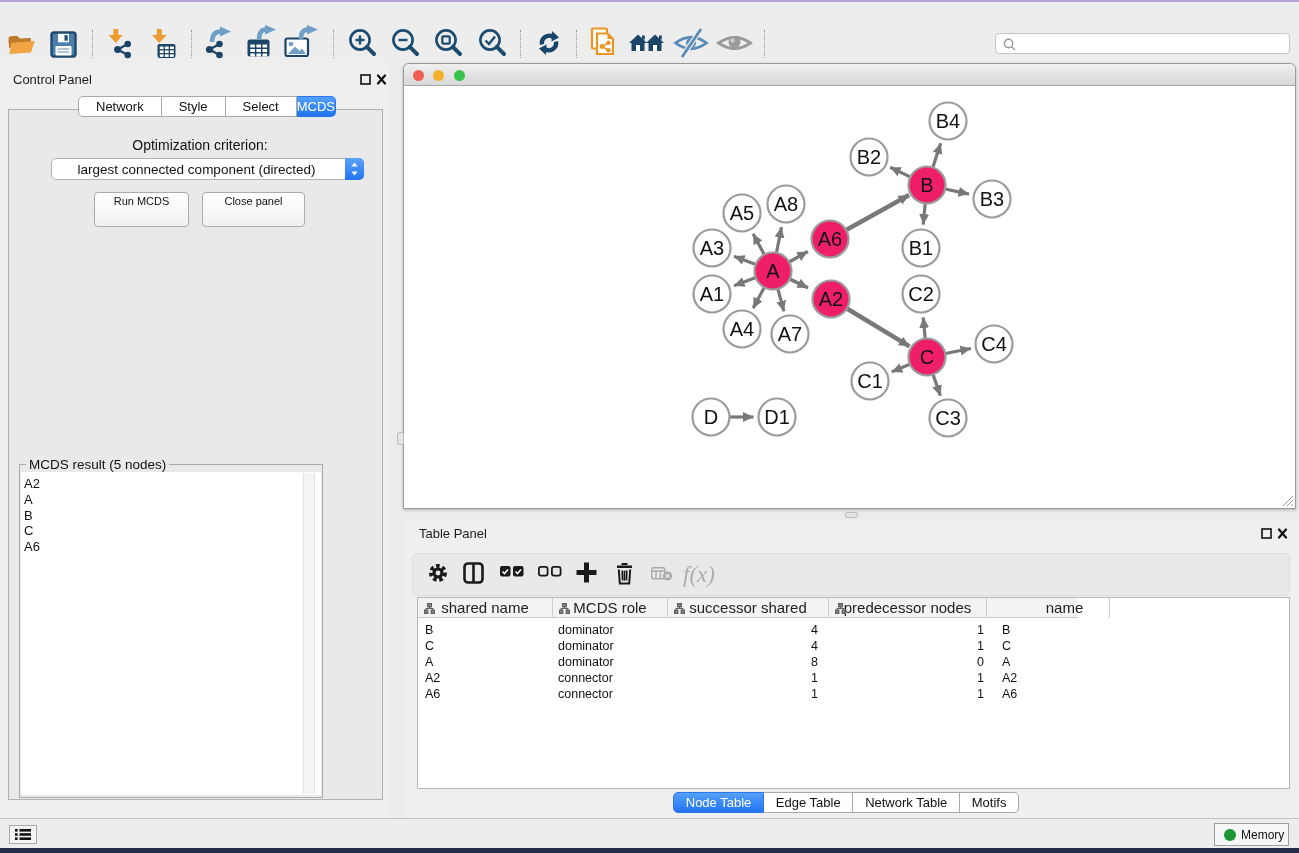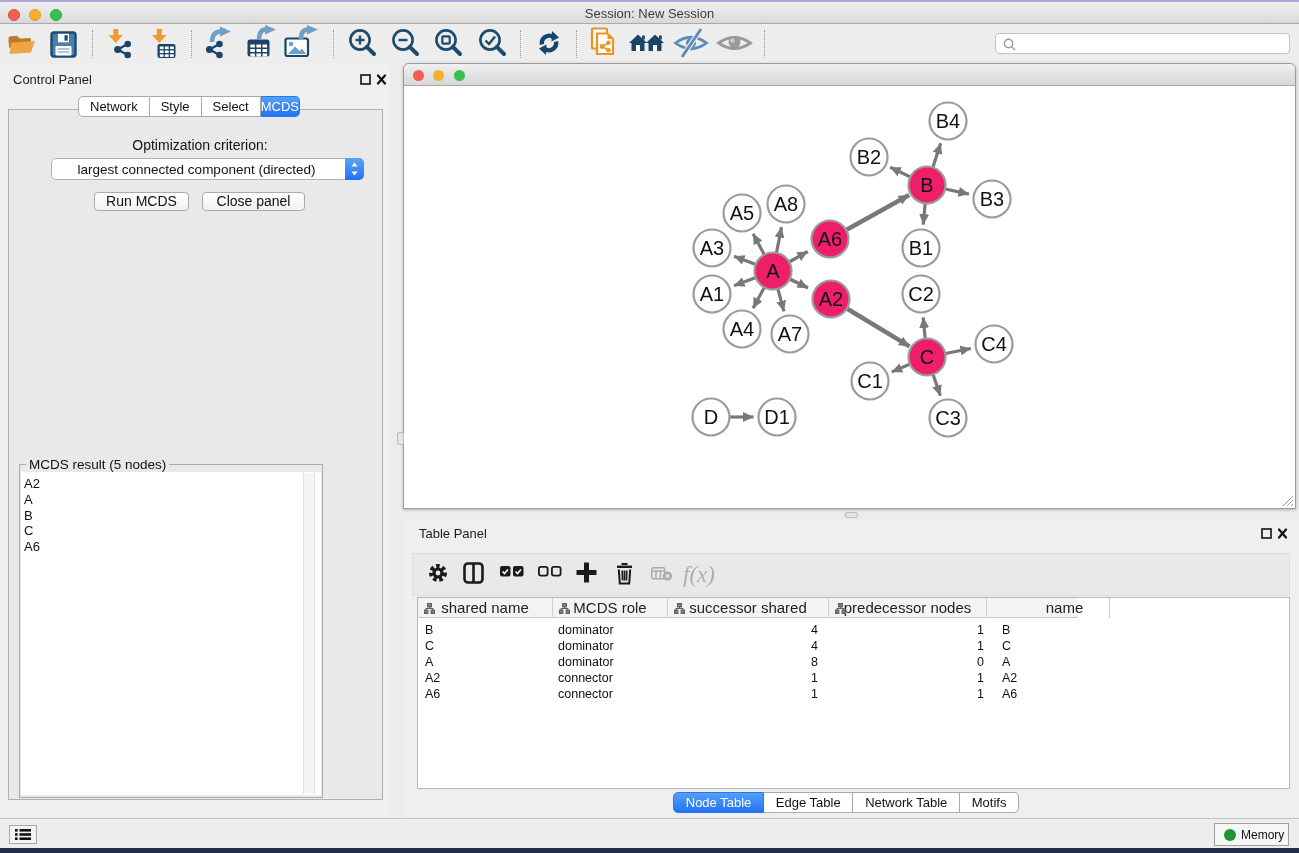--- a/index.html
+++ b/index.html
@@ -13,65 +13,59 @@
 .tl{position:absolute;border-radius:50%;width:12px;height:12px;top:7px}
 
 #toolbar{left:0;top:25px;width:1299px;height:38px;background:#ededed}
 #toolbar svg{position:absolute;top:0;left:0}
 .tsep{position:absolute;top:5px;height:28px;width:0;border-left:1px dotted #9a9a9a}
 #searchbox{left:995px;top:8px;width:295px;height:21px;background:#fff;border:1px solid #c3c3c3;border-radius:4px}
 
 #cpanel{left:0;top:63px;width:390px;height:755px;background:#efefef}
 #cpanel .hdr{position:absolute;left:13px;top:9px;font-size:13px;color:#1d1d1d}
 .tabrow{position:absolute;display:flex;height:21px;z-index:5}
-.tab{border:1px solid #a9a9a9;border-left:none;background:#fff;font-size:13px;color:#111;display:flex;align-items:center;justify-content:center;padding:0 11px}
+.tab{border:1px solid #a9a9a9;border-left:none;background:#fff;font-size:13px;color:#111;display:flex;align-items:center;justify-content:center;padding:0 17px}
 .tab.first{border-left:1px solid #a9a9a9;border-radius:5px 0 0 5px}
 .tab.last{border-radius:0 5px 5px 0}
 .tab2{padding:0 11.75px !important}
 .tab.sel{background:linear-gradient(#55a0f8,#2273f2);border-color:#2b76ef;color:#fff}
 #cpbox{position:absolute;left:8px;top:46px;width:375px;height:691px;background:#e9e9e9;border:1px solid #b0b0b0}
 
 #combo{position:absolute;left:42px;top:48px;width:313px;height:22px;background:#fff;border:1px solid #b2b2b2;border-radius:5px;font-size:13.5px;color:#111}
 #combo .txt{position:absolute;left:0;right:22px;top:3px;text-align:center}
 #combo .step{position:absolute;right:-1px;top:-1px;width:19px;height:22px;border-radius:0 5px 5px 0;background:linear-gradient(#5ba3f8,#2273f2)}
-.btn{position:absolute;height:19px;background:linear-gradient(#fff,#f1f1f1);border:1px solid #ababab;border-radius:4px;font-size:14px;color:#111;text-align:center;line-height:17px}
+.btn{position:absolute;height:35px;background:linear-gradient(#fff,#f1f1f1);border:1px solid #ababab;border-radius:4px;font-size:11px;color:#111;text-align:center;line-height:17px}
 
 #grp{position:absolute;left:10px;top:354px;width:304px;height:334px;border:1px solid #ababab;background:#e9e9e9}
 #grp .lbl{position:absolute;left:6px;top:-8px;background:#e9e9e9;padding:0 3px;font-size:13.5px;color:#111;z-index:2}
 #grp .white{position:absolute;left:1px;right:1px;top:7px;bottom:2px;background:#fff}
 #grp .items{position:absolute;left:4px;top:11px;font-size:13px;color:#111;line-height:15.8px}
 #grp .sb{position:absolute;right:7px;top:8px;bottom:3px;width:12px;background:#f4f4f4;border-left:1px solid #e0e0e0;border-right:1px solid #e0e0e0}
 
 #netwin{left:403px;top:63px;width:893px;height:446px;background:#fff;border:1px solid #9a9a9a;border-radius:6px 6px 0 0;box-shadow:0 1px 3px rgba(0,0,0,.25)}
 #nettitle{position:absolute;left:0;top:0;right:0;height:22px;background:linear-gradient(#f0f0f0,#d7d7d7);border-bottom:1px solid #a8a8a8;border-radius:6px 6px 0 0}
 #nettitle .t{position:absolute;left:0;right:0;top:4px;text-align:center;font-size:13px;color:#3a3a3a}
 .tl2{position:absolute;border-radius:50%;width:11px;height:11px;top:6px}
 
 #tpanel{left:405px;top:520px;width:894px;height:298px;background:#efefef}
 #tpanel .hdr{position:absolute;left:14px;top:6px;font-size:13px;color:#1d1d1d}
-#ttoolbar{position:absolute;left:7px;top:33px;width:878px;height:43px;background:#e9e9e9;border:1px solid #dcdcdc;border-radius:0;overflow:hidden}
+#ttoolbar{position:absolute;left:7px;top:33px;width:878px;height:43px;background:#e9e9e9;border:1px solid #dcdcdc;border-radius:6px;overflow:hidden}
 #ttable{position:absolute;left:12px;top:77px;width:873px;height:192px;background:#fff;border:1px solid #b8b8b8}
 #thead{position:absolute;left:0;top:0;width:660px;height:20px;background:#f3f3f3;border-bottom:1px solid #c9c9c9;font-size:15px;color:#222}
 .hcell{position:absolute;top:0;height:20px;border-right:1px solid #cfcfcf;text-align:center;line-height:20px}
 .trow{position:absolute;font-size:12.5px;color:#111;height:16px;line-height:16px}
 .cellL{position:absolute}.cellR{position:absolute;text-align:right}
 
 #statusbar{left:0;top:818px;width:1299px;height:30px;background:#ededed;border-top:1px solid #c2c2c2}
 #memorybtn{position:absolute;left:1214px;top:4px;width:75px;height:23px;background:#f6f6f6;border:1px solid #9f9f9f;font-size:12px;color:#111}
 #listbtn{position:absolute;left:9px;top:6px;width:28px;height:19px;background:#f4f4f4;border:1px solid #a8a8a8}
 </style></head>
 <body>
 <div id="stage">
   <div class="abs" id="deskTop"></div>
-  <div class="abs" id="titlebar">
-    <div class="tl" style="left:8px;background:#f25d54;border:0.5px solid #dd4a42"></div>
-    <div class="tl" style="left:29px;background:#f6b02c;border:0.5px solid #e09e22"></div>
-    <div class="tl" style="left:50px;background:#38c14b;border:0.5px solid #2aad3d"></div>
-    <div class="t">Session: New Session</div>
-  </div>
   <div class="abs" id="toolbar">
     <svg width="1299" height="38" viewBox="0 0 1299 38">
 
       <g transform="translate(8,6) rotate(-4 14 14)">
         <path d="M1,7 Q1,4.5 3.5,4.5 L9.5,4.5 L12.5,7.5 L23,7.5 L23,11 L1,16 Z" fill="#bd7a28"></path>
         <path d="M1,8 L23,8 L23,12 L1,14 Z" fill="#bd7a28"></path>
         <path d="M3.5,11 L27,11 L22.5,22 L0.8,22 Z" fill="#f0a443"></path>
       </g>
 
       <g transform="translate(50,6)">

